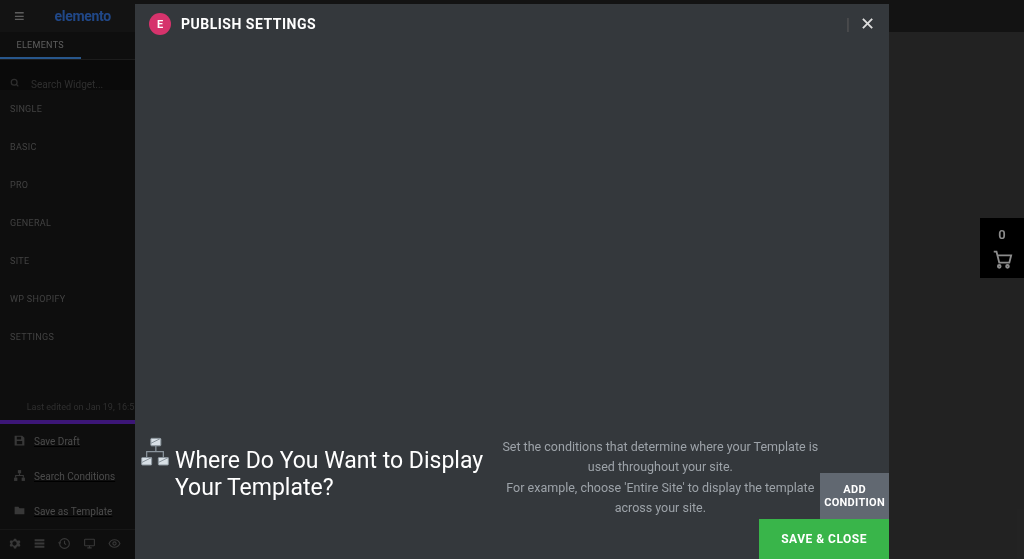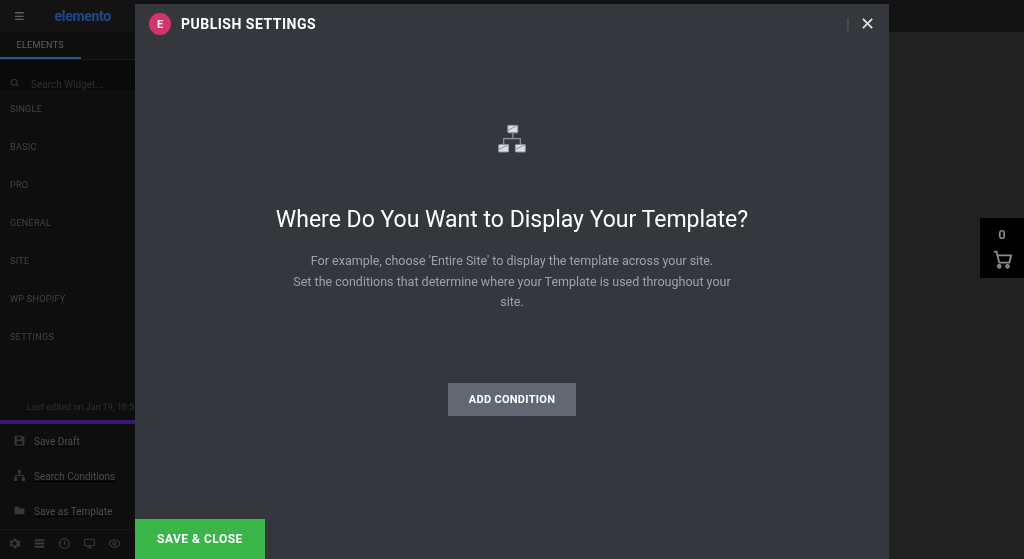--- a/index.html
+++ b/index.html
@@ -223,22 +223,21 @@
     }
     .modal-close {
       color: #ddd;
       font-size: 18px;
       cursor: pointer;
       line-height: 1;
     }
     .modal-body {
       flex: 1;
       display: flex;
-      flex-direction: column;
-      align-items: center;
+      align-items: flex-end;
       padding-top: 78px;
     }
     .modal-illustration {
       margin-bottom: 40px;
     }
     .modal-heading {
       color: #fff;
       font-size: 23px;
       font-weight: 400;
       margin-bottom: 18px;
@@ -251,26 +250,26 @@
       max-width: 460px;
     }
     .add-condition {
       margin-top: 70px;
       background: #616871;
       color: #fff;
       border: none;
       font-size: 11px;
       font-weight: 700;
       letter-spacing: 0.3px;
-      padding: 10px 21px;
+      padding: 10px 4px;
       cursor: pointer;
     }
     .modal-footer {
       display: flex;
-      justify-content: flex-start;
+      justify-content: flex-end;
       padding: 0;
     }
     .save-close {
       background: #39b54a;
       color: #fff;
       border: none;
       font-size: 12px;
       font-weight: 700;
       letter-spacing: 0.5px;
       padding: 13px 22px;
@@ -399,21 +398,21 @@
         <path d="M19 10 L31 4" stroke="#8a949c" stroke-width="1.2"></path>
         <rect x="8" y="27" width="12" height="9" rx="1" fill="#d8e0e6" stroke="#8a949c" stroke-width="1.2"></rect>
         <path d="M8 33 L20 27" stroke="#8a949c" stroke-width="1.2"></path>
         <rect x="28" y="27" width="12" height="9" rx="1" fill="#d8e0e6" stroke="#8a949c" stroke-width="1.2"></rect>
         <path d="M28 33 L40 27" stroke="#8a949c" stroke-width="1.2"></path>
         <path d="M25 13 V20 M14 27 V20 H34 V27" stroke="#8a949c" stroke-width="1.5" fill="none"></path>
       </svg>
     </div>
     <div class="modal-heading">Where Do You Want to Display Your Template?</div>
     <div class="modal-desc">
+      <div>Set the conditions that determine where your Template is used throughout your site.</div>
       <div>For example, choose 'Entire Site' to display the template across your site.</div>
-      <div>Set the conditions that determine where your Template is used throughout your site.</div>
     </div>
     <button class="add-condition">ADD CONDITION</button>
   </div>
   <div class="modal-footer">
     <button class="save-close">SAVE &amp; CLOSE</button>
   </div>
 </div>
 
 </body></html>

